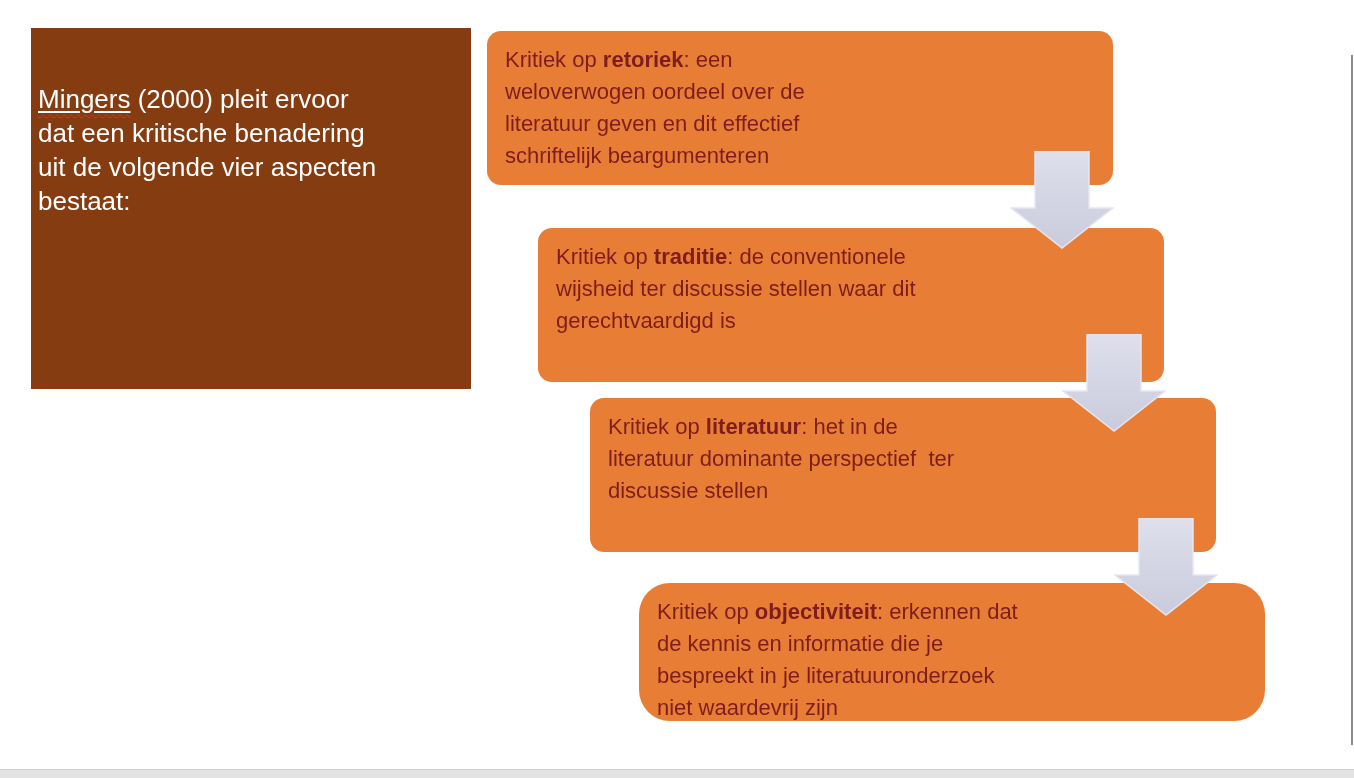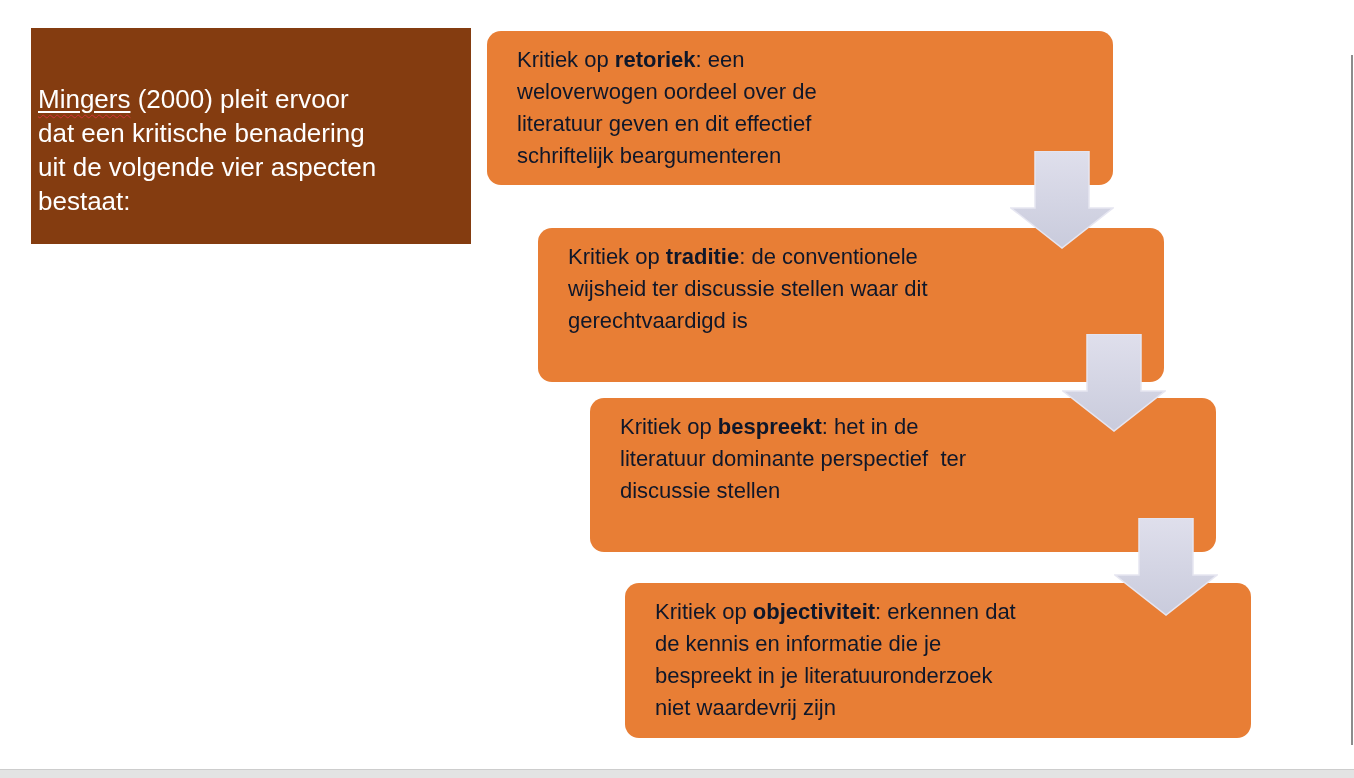--- a/index.html
+++ b/index.html
@@ -2,42 +2,41 @@
 <html><head>
 <meta charset="utf-8">
 <style>
   html,body{margin:0;padding:0;background:#fff;}
   .canvas{
     position:relative;width:1354px;height:778px;background:#ffffff;
     overflow:hidden;font-family:"Liberation Sans","DejaVu Sans",sans-serif;
   }
   
   .intro-box{
-    position:absolute;left:31px;top:28px;width:440px;height:216px;
+    position:absolute;left:31px;top:28px;width:440px;height:361px;
     background:#843C10;box-sizing:border-box;
   }
   .intro-text{
     display:block;padding:54px 12px 0 7px;color:#ffffff;
     font-size:26px;line-height:34px;white-space:pre-wrap;
   }
   .u-solid{text-decoration:underline solid #ffffff;text-decoration-thickness:1.5px;text-underline-offset:3px;}
   .u-wavy{text-decoration:underline wavy #d13438;text-decoration-thickness:1px;text-underline-offset:6px;}
   
   .step-box{
     position:absolute;width:626px;height:154px;background:#E87E35;
     border-radius:14px;box-sizing:border-box;z-index:1;
   }
   .step-1{left:487px;top:31px;}
   .step-2{left:538px;top:228px;}
   .step-3{left:590px;top:398px;}
-  .step-4{left:625px;top:583px;height:155px;}
+  .step-4{left:639px;top:583px;height:138px;border-radius:31px;}
   .step-text{
-    padding:13px 30px 0 18px;color:#0f172a;font-size:22px;line-height:32px;
+    padding:13px 30px 0 18px;color:#7f1d1d;font-size:22px;line-height:32px;
     white-space:pre-wrap;
-    margin-left:12px;
   }
   .step-text b{font-weight:bold;}
   
   .arrow{position:absolute;width:104px;height:98px;z-index:2;}
   .arrow-1{left:1010px;top:151px;}
   .arrow-2{left:1062px;top:334px;}
   .arrow-3{left:1114px;top:518px;}
   
   .bottom-bar{
     position:absolute;left:0;bottom:0;width:1354px;height:9px;
@@ -67,21 +66,21 @@
 schriftelijk beargumenteren</span></div>
   </div>
 
   <div class="step-box step-2">
     <div class="step-text"><span>Kritiek op </span><b>traditie</b><span>: de conventionele
 wijsheid ter discussie stellen waar dit
 gerechtvaardigd is</span></div>
   </div>
 
   <div class="step-box step-3">
-    <div class="step-text"><span>Kritiek op </span><b>bespreekt</b><span>: het in de
+    <div class="step-text"><span>Kritiek op </span><b>literatuur</b><span>: het in de
 literatuur dominante perspectief  ter
 discussie stellen</span></div>
   </div>
 
   <div class="step-box step-4">
     <div class="step-text"><span>Kritiek op </span><b>objectiviteit</b><span>: erkennen dat
 de kennis en informatie die je
 bespreekt in je literatuuronderzoek
 niet waardevrij zijn</span></div>
   </div>

